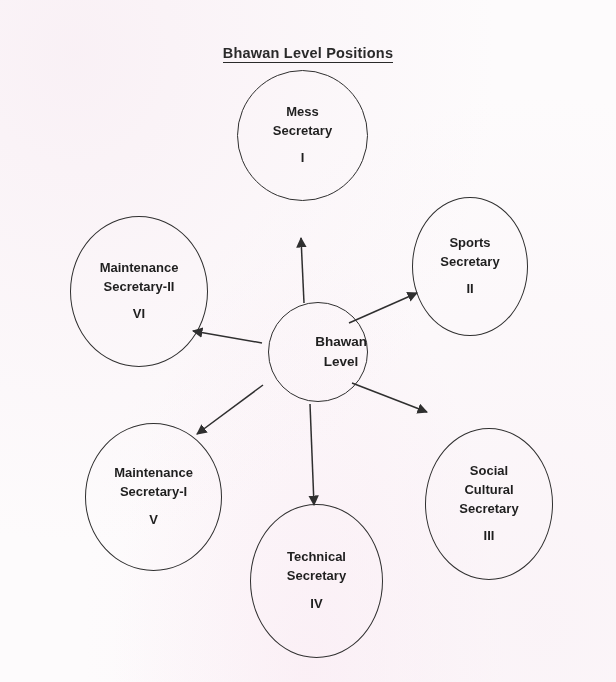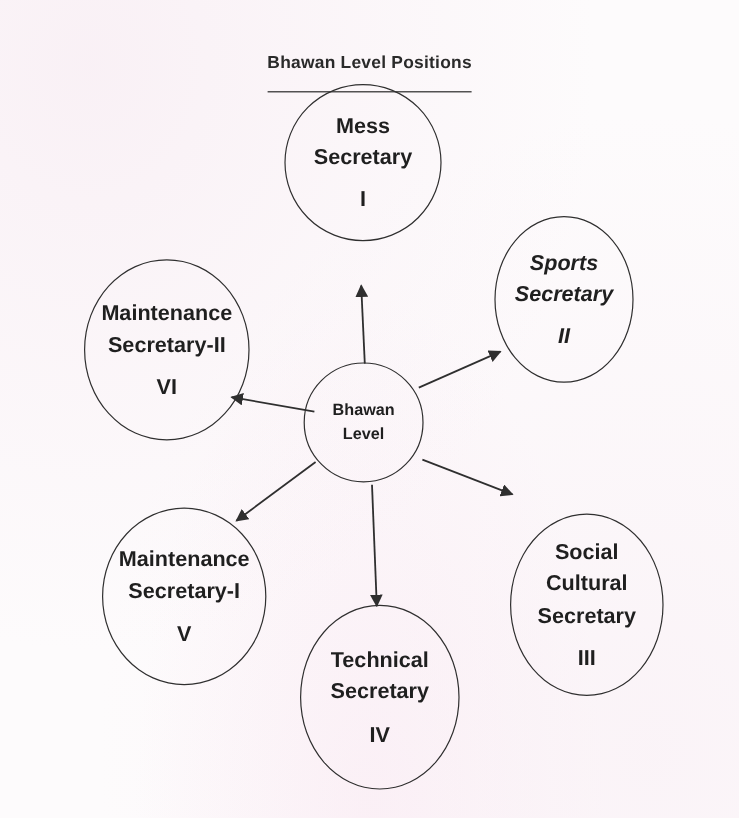--- a/index.html
+++ b/index.html
@@ -33,39 +33,39 @@
     left: 0;
     width: 616px;
     text-align: center;
     font-size: 14.5px;
     font-weight: bold;
     color: #2a2a2a;
     letter-spacing: 0.2px;
   }
   #title span {
     border-bottom: 1.6px solid #2a2a2a;
-    padding-bottom: 15px;
+    padding-bottom: 1px;
   }
   svg#lines {
     position: absolute;
     top: 0;
     left: 0;
   }
   .node {
     position: absolute;
     border: 1.4px solid #2f2f2f;
     border-radius: 50%;
     background: rgba(255,255,255,0.0);
     display: flex;
     flex-direction: column;
     align-items: center;
     justify-content: center;
     text-align: center;
     color: #1f1f1f;
-    font-size: 18px;
+    font-size: 13px;
     font-weight: bold;
     line-height: 1.45;
     box-sizing: border-box;
   }
   .node .label {
     white-space: pre-line;
   }
   .node .num {
     margin-top: 9px;
   }
@@ -97,32 +97,32 @@
 
     <line x1="352" y1="383" x2="427" y2="412" stroke="#2f2f2f" stroke-width="1.5" marker-end="url(#arrow)"></line>
 
     <line x1="310" y1="404" x2="314" y2="505" stroke="#2f2f2f" stroke-width="1.5" marker-end="url(#arrow)"></line>
 
     <line x1="263" y1="385" x2="197" y2="434" stroke="#2f2f2f" stroke-width="1.5" marker-end="url(#arrow)"></line>
 
     <line x1="262" y1="343" x2="193" y2="331" stroke="#2f2f2f" stroke-width="1.5" marker-end="url(#arrow)"></line>
   </svg>
 
-  <div class="node center-node" style="left:253px; top:302px; width:100px; height:100px;">
+  <div class="node center-node" style="left:268px; top:302px; width:100px; height:100px;align-items:flex-end;">
     <div class="label">Bhawan
 Level</div>
   </div>
 
   <div class="node" style="left:237px; top:70px; width:131px; height:131px;">
     <div class="label">Mess
 Secretary</div>
     <div class="num">I</div>
   </div>
 
-  <div class="node" style="left:412px; top:180px; width:116px; height:139px;font-style:italic;">
+  <div class="node" style="left:412px; top:197px; width:116px; height:139px;">
     <div class="label">Sports
 Secretary</div>
     <div class="num">II</div>
   </div>
 
   <div class="node" style="left:425px; top:428px; width:128px; height:152px;">
     <div class="label">Social
 Cultural
 Secretary</div>
     <div class="num">III</div>

